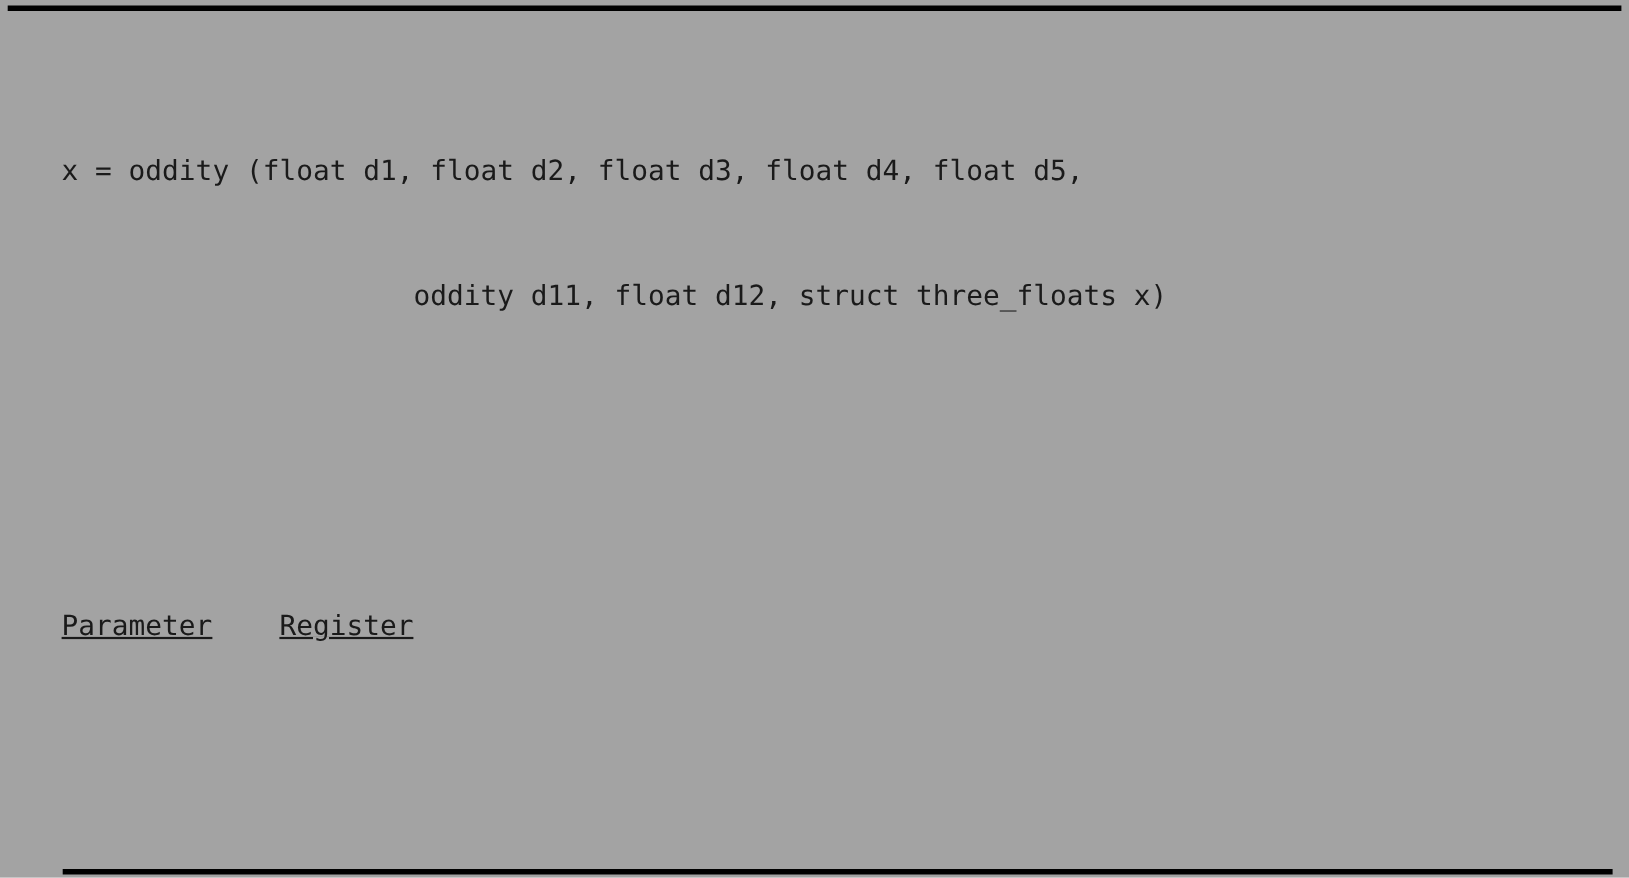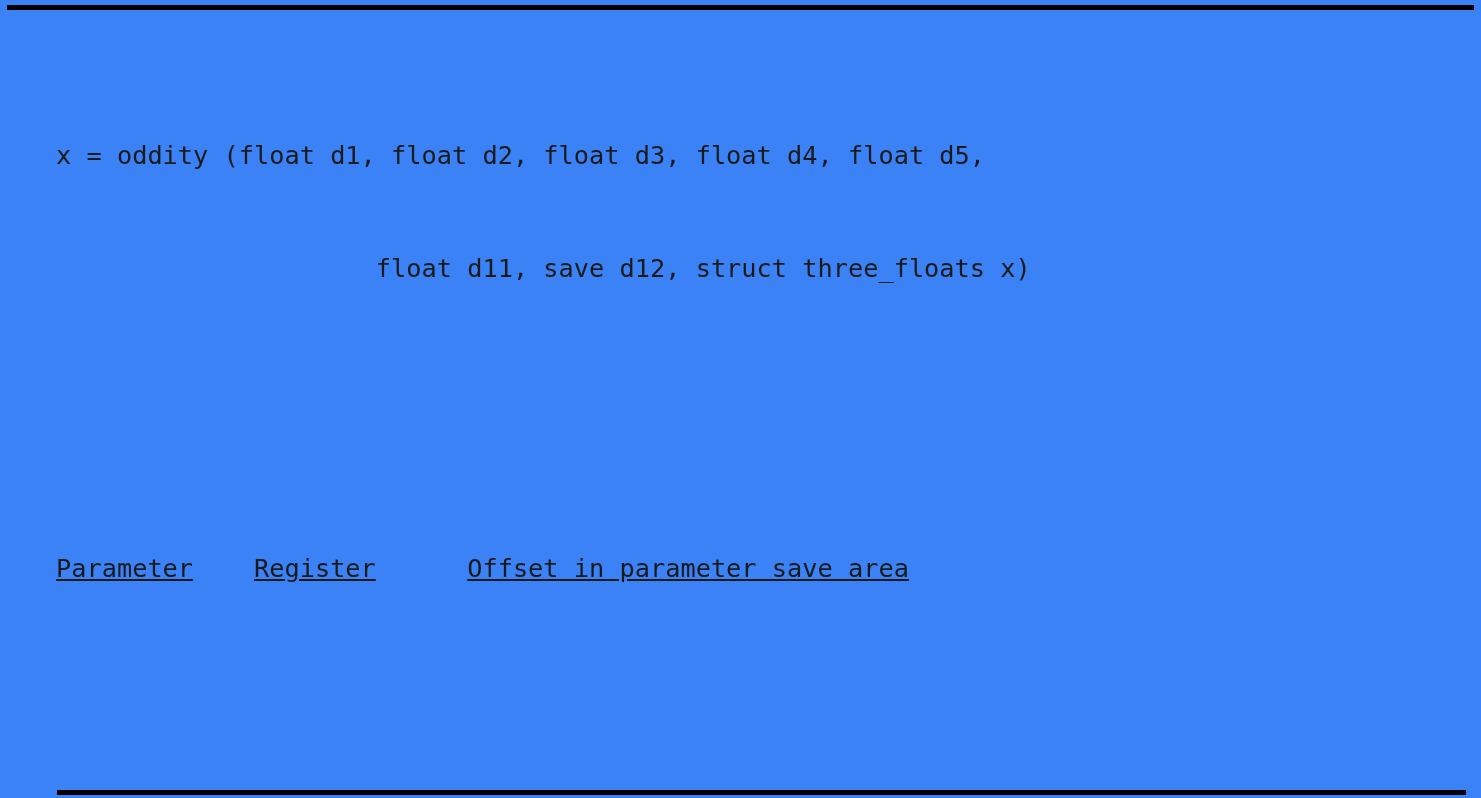--- a/index.html
+++ b/index.html
@@ -4,21 +4,21 @@
 <style>
   html, body {
     margin: 0;
     padding: 0;
     background: #ffffff;
   }
   .page {
     position: relative;
     width: 1481px;
     height: 798px;
-    background: #3b82f6;
+    background: #a3a3a3;
     overflow: hidden;
     font-family: "DejaVu Sans Mono", "Liberation Mono", monospace;
   }
   .rule {
     position: absolute;
     background: #000000;
     height: 5px;
   }
   .rule-top { left: 7px; top: 5px; width: 1467px; }
   .rule-bottom { left: 57px; top: 790px; width: 1409px; }
@@ -51,28 +51,27 @@
 </style>
 </head>
 <body>
 
 <div class="page">
   <div class="rule rule-top"></div>
 
   <div class="content">
 
     <div class="line">x = oddity (float d1, float d2, float d3, float d4, float d5,</div>
-    <div class="line indent">float d11, save d12, struct three_floats x)</div>
+    <div class="line indent">oddity d11, float d12, struct three_floats x)</div>
 
     <div class="line"></div>
 
     <div class="line">
       <span class="cell c-param">Parameter</span>
       <span class="cell c-hreg">Register</span>
-      <span class="cell c-hoff">Offset in parameter save area</span>
     </div>
 
     
 
     
 
     
 
     
 

